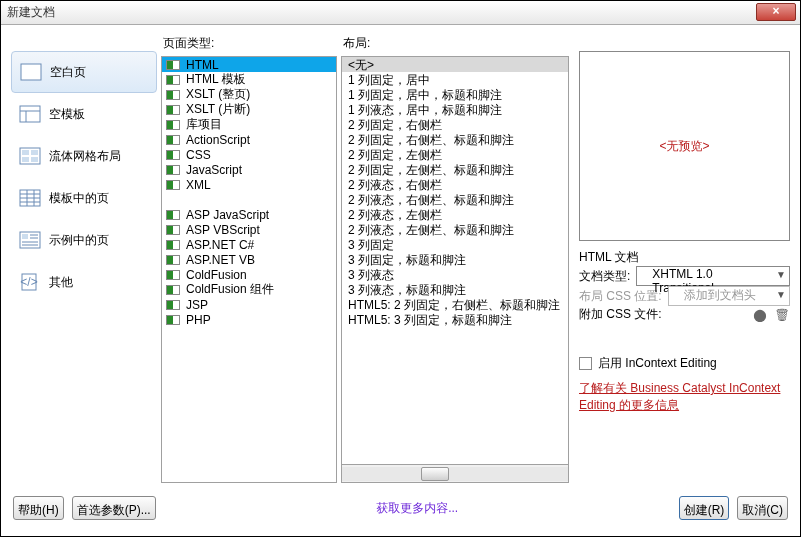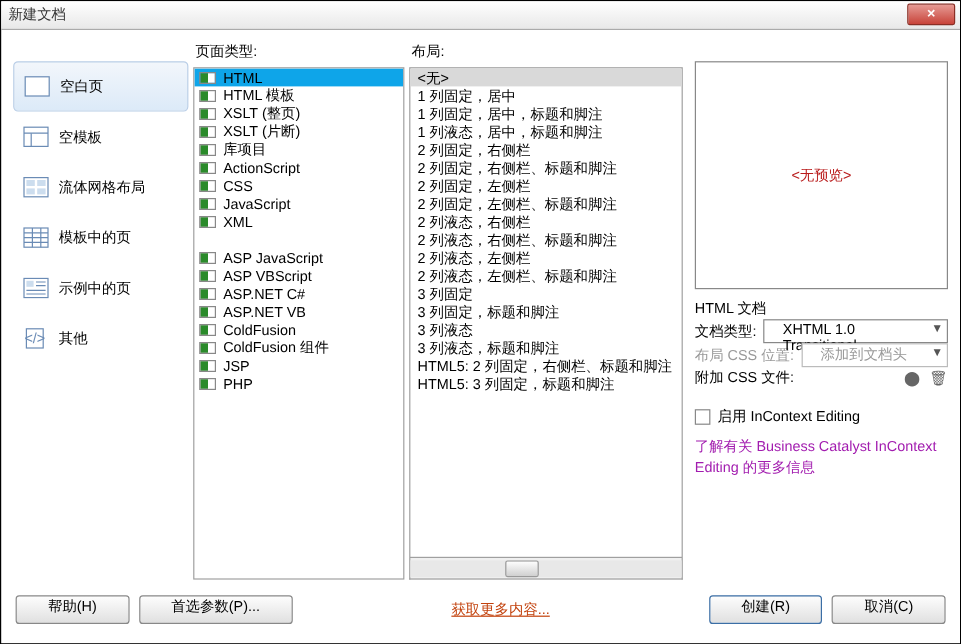--- a/index.html
+++ b/index.html
@@ -32,28 +32,28 @@
 .right-col{flex:1;padding-left:6px}
 .preview-box{border:1px solid #888;height:190px;display:flex;align-items:center;justify-content:center;color:#b91c1c;background:#fff;margin-top:18px}
 .preview-label{margin-top:8px}
 .form-row{display:flex;align-items:center;gap:6px}
 .lbl{white-space:nowrap}
 .lbl.dis{color:#999}
 .sel-input{flex:1;border:1px solid #888;height:20px;padding:0 16px 0 15px;background:#fff;position:relative}
 .sel-input:after{content:"▼";position:absolute;right:3px;top:2px;font-size:10px;color:#555}
 .sel-input.dis{color:#999;border-color:#bbb}
 .mini-btn{width:16px;height:16px;border:0;background:none;cursor:pointer;display:inline-flex;align-items:center;justify-content:center;color:#666}
-.chk-row{display:flex;align-items:center;gap:6px;margin-top:16px}
+.chk-row{display:flex;align-items:center;gap:6px;margin-top:32px}
 .chk{width:13px;height:13px;border:1px solid #888;background:#fff}
-.link{color:#a21caf;margin-top:8px;line-height:1.4;cursor:pointer}
+.link{color:#b91c1c;text-decoration:underline;margin-top:8px;line-height:1.4;cursor:pointer}
 .footer{height:42px;display:flex;align-items:center;padding:0 12px;gap:8px;border-top:0}
-.btn{height:24px;padding:0 26px;background:linear-gradient(#fdfdfd,#e0e0e0);border:1px solid #888;border-radius:3px;cursor:pointer;display:inline-flex;align-items:flex-start}
+.btn{height:24px;padding:0 4px;background:linear-gradient(#fdfdfd,#e0e0e0);border:1px solid #888;border-radius:3px;cursor:pointer;display:inline-flex;align-items:flex-end}
 .btn.primary{border-color:#3b6ea5}
 .spacer-flex{flex:1}
-.more-link{color:#c2410c;text-decoration:underline;cursor:pointer}
+.more-link{color:#6d28d9;cursor:pointer}
 </style>
 </head>
 <body>
 
 <div class="titlebar">
   <span class="title">新建文档</span>
   <div class="close-btn"><span>×</span></div>
 </div>
 
 <div class="content">

